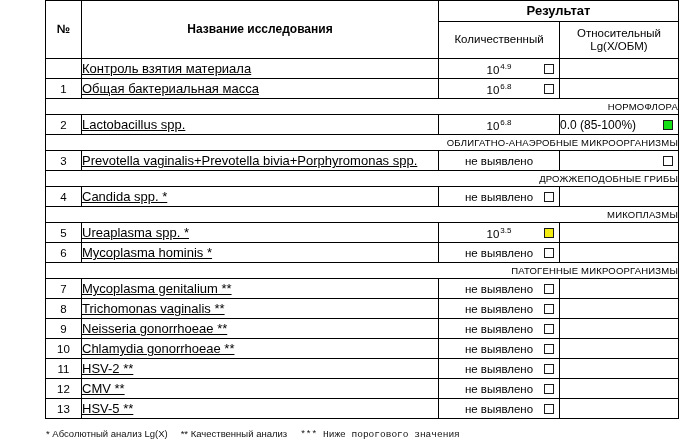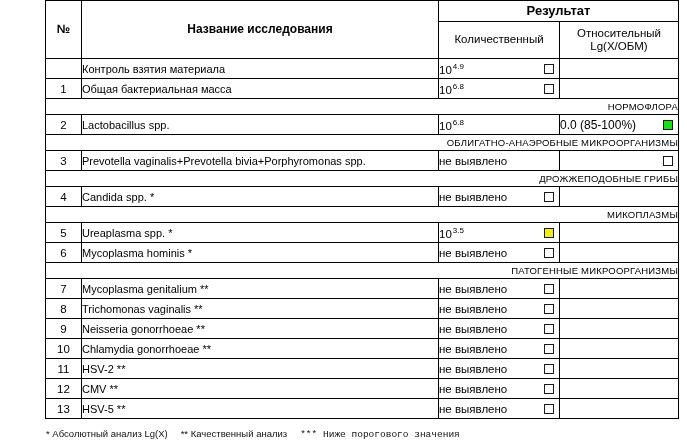--- a/index.html
+++ b/index.html
@@ -66,25 +66,27 @@
 
   
   tr.data-row td { height: 19px; }
   td.cell-num {
     text-align: center;
     font-size: 11.5px;
   }
   td.cell-name {
     text-align: left;
     padding-left: 9px;
-    font-size: 11px;
+    font-size: 13px;
     white-space: nowrap;
+    text-decoration: underline;
   }
   td.cell-quant {
     position: relative;
+    text-align: center;
     font-size: 11.5px;
     padding-right: 26px;
   }
   td.cell-rel {
     position: relative;
     text-align: left;
     padding-left: 6px;
     padding-right: 22px;
     font-size: 12px;
     white-space: nowrap;

